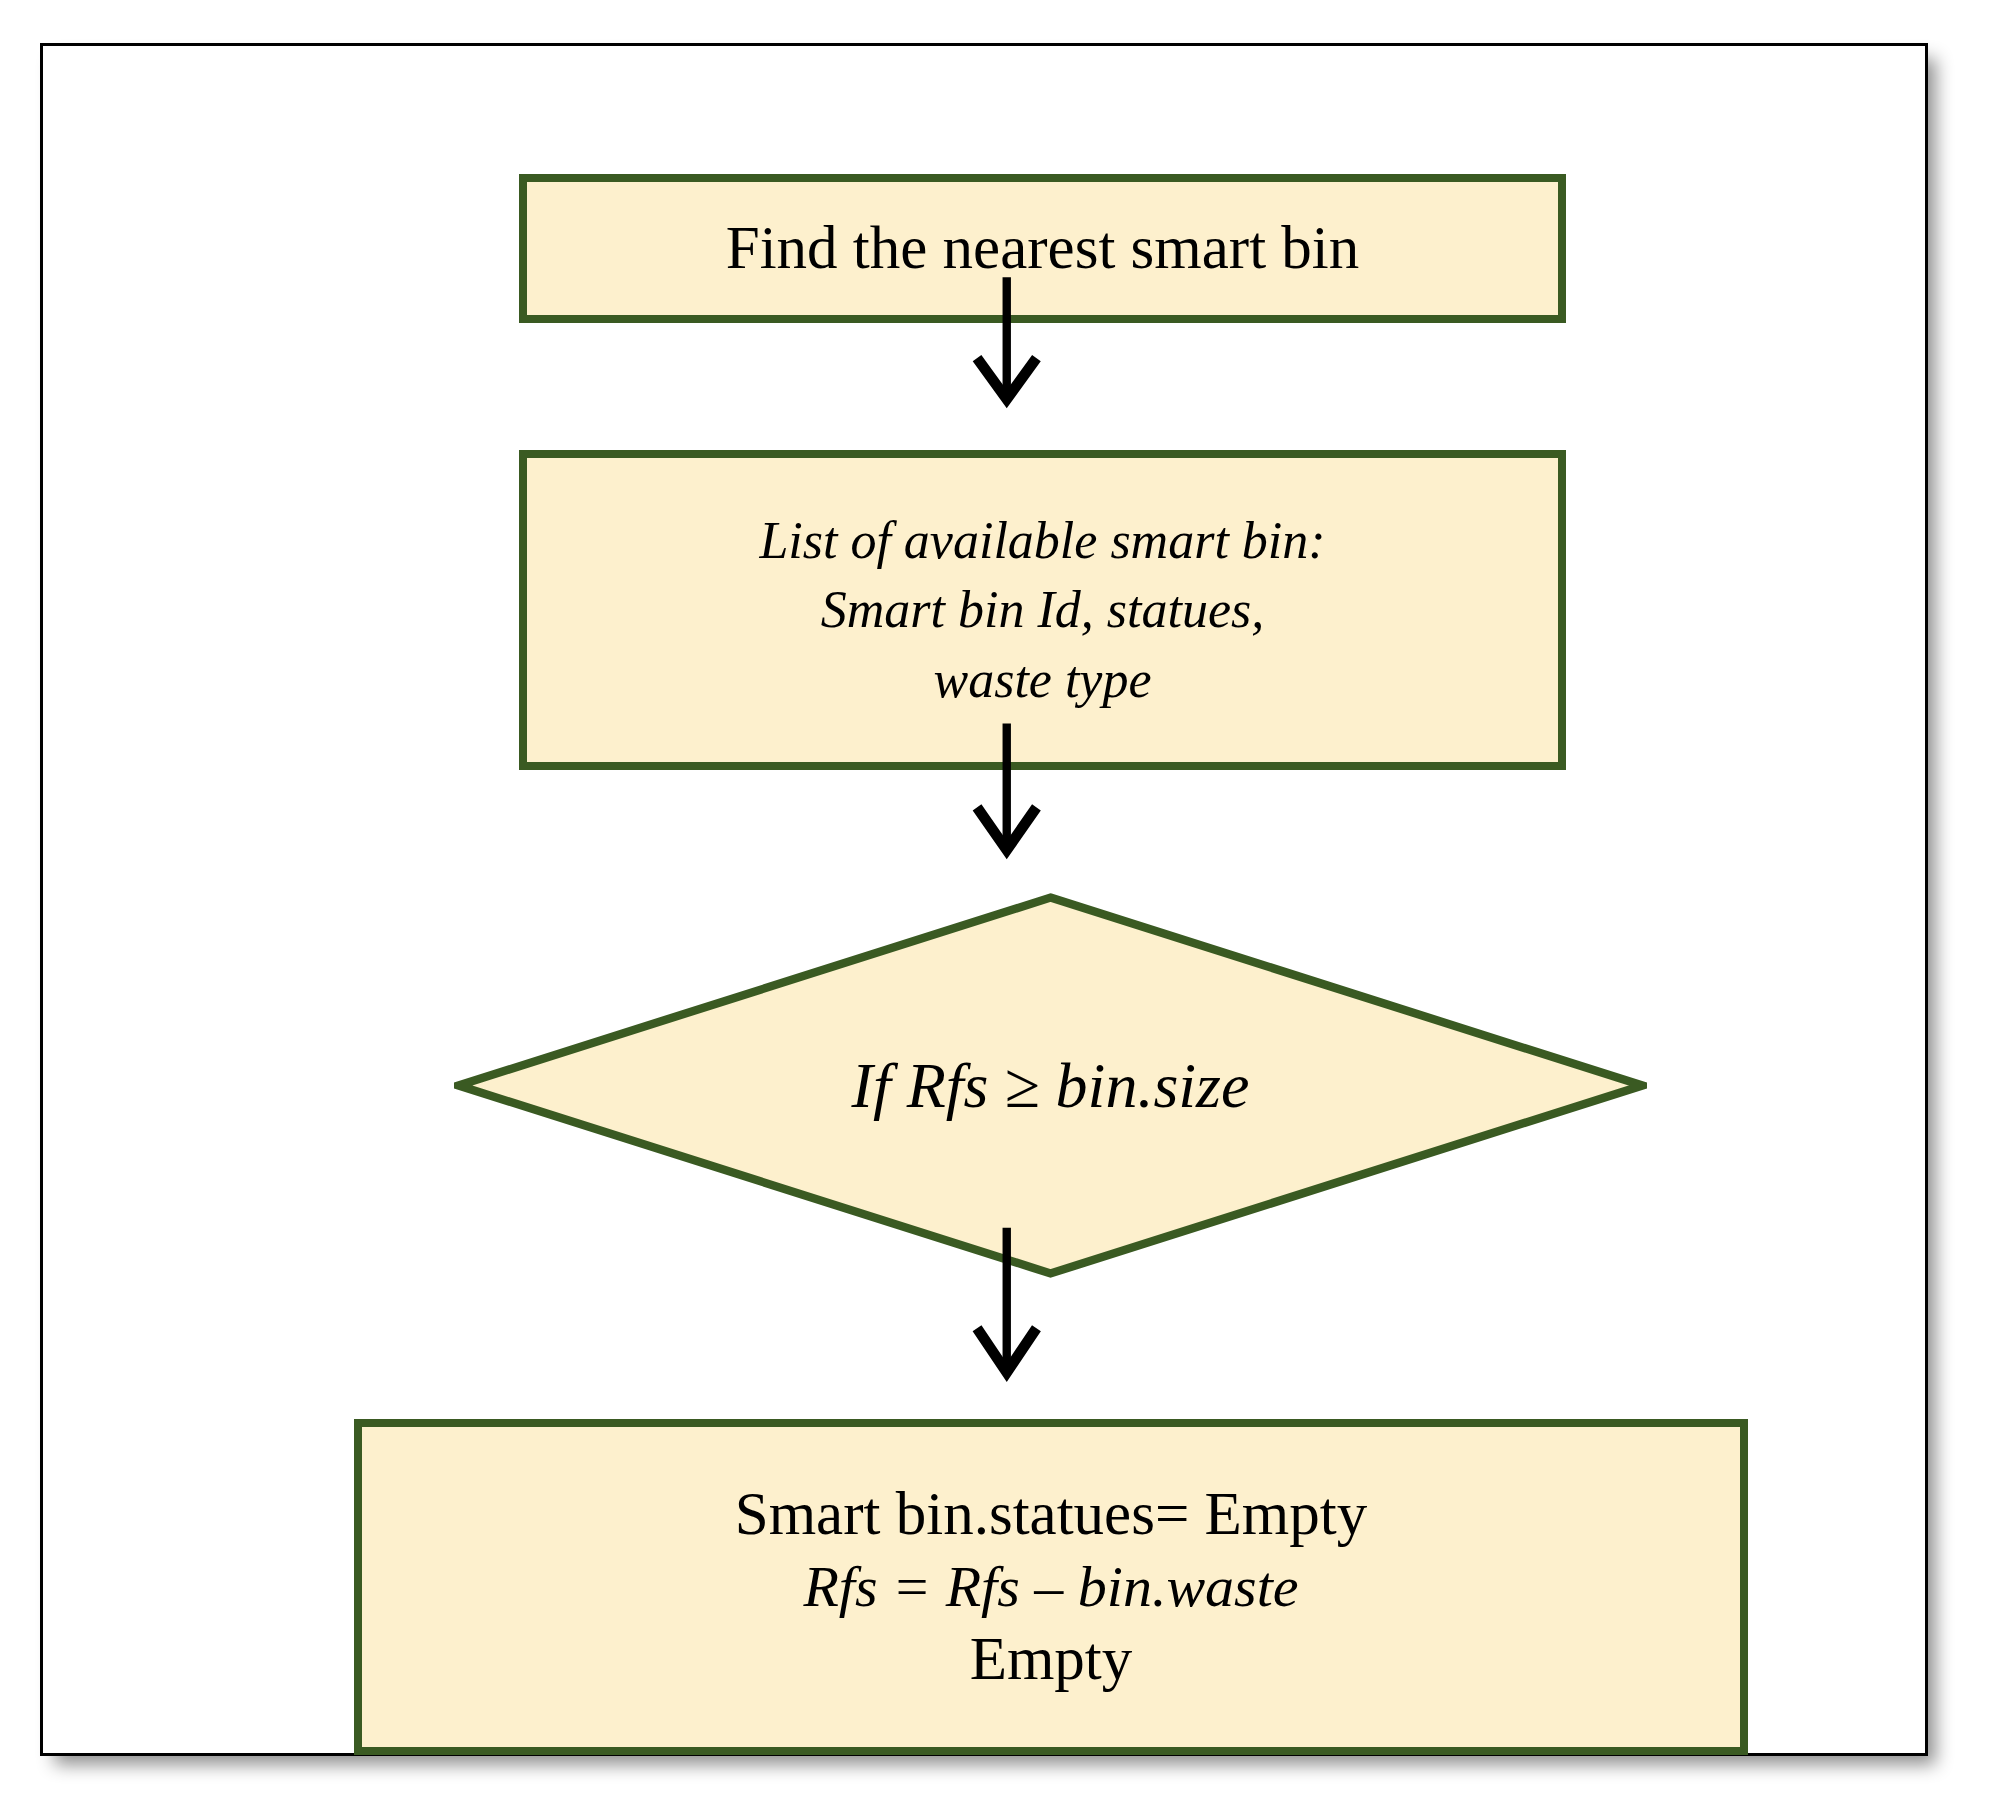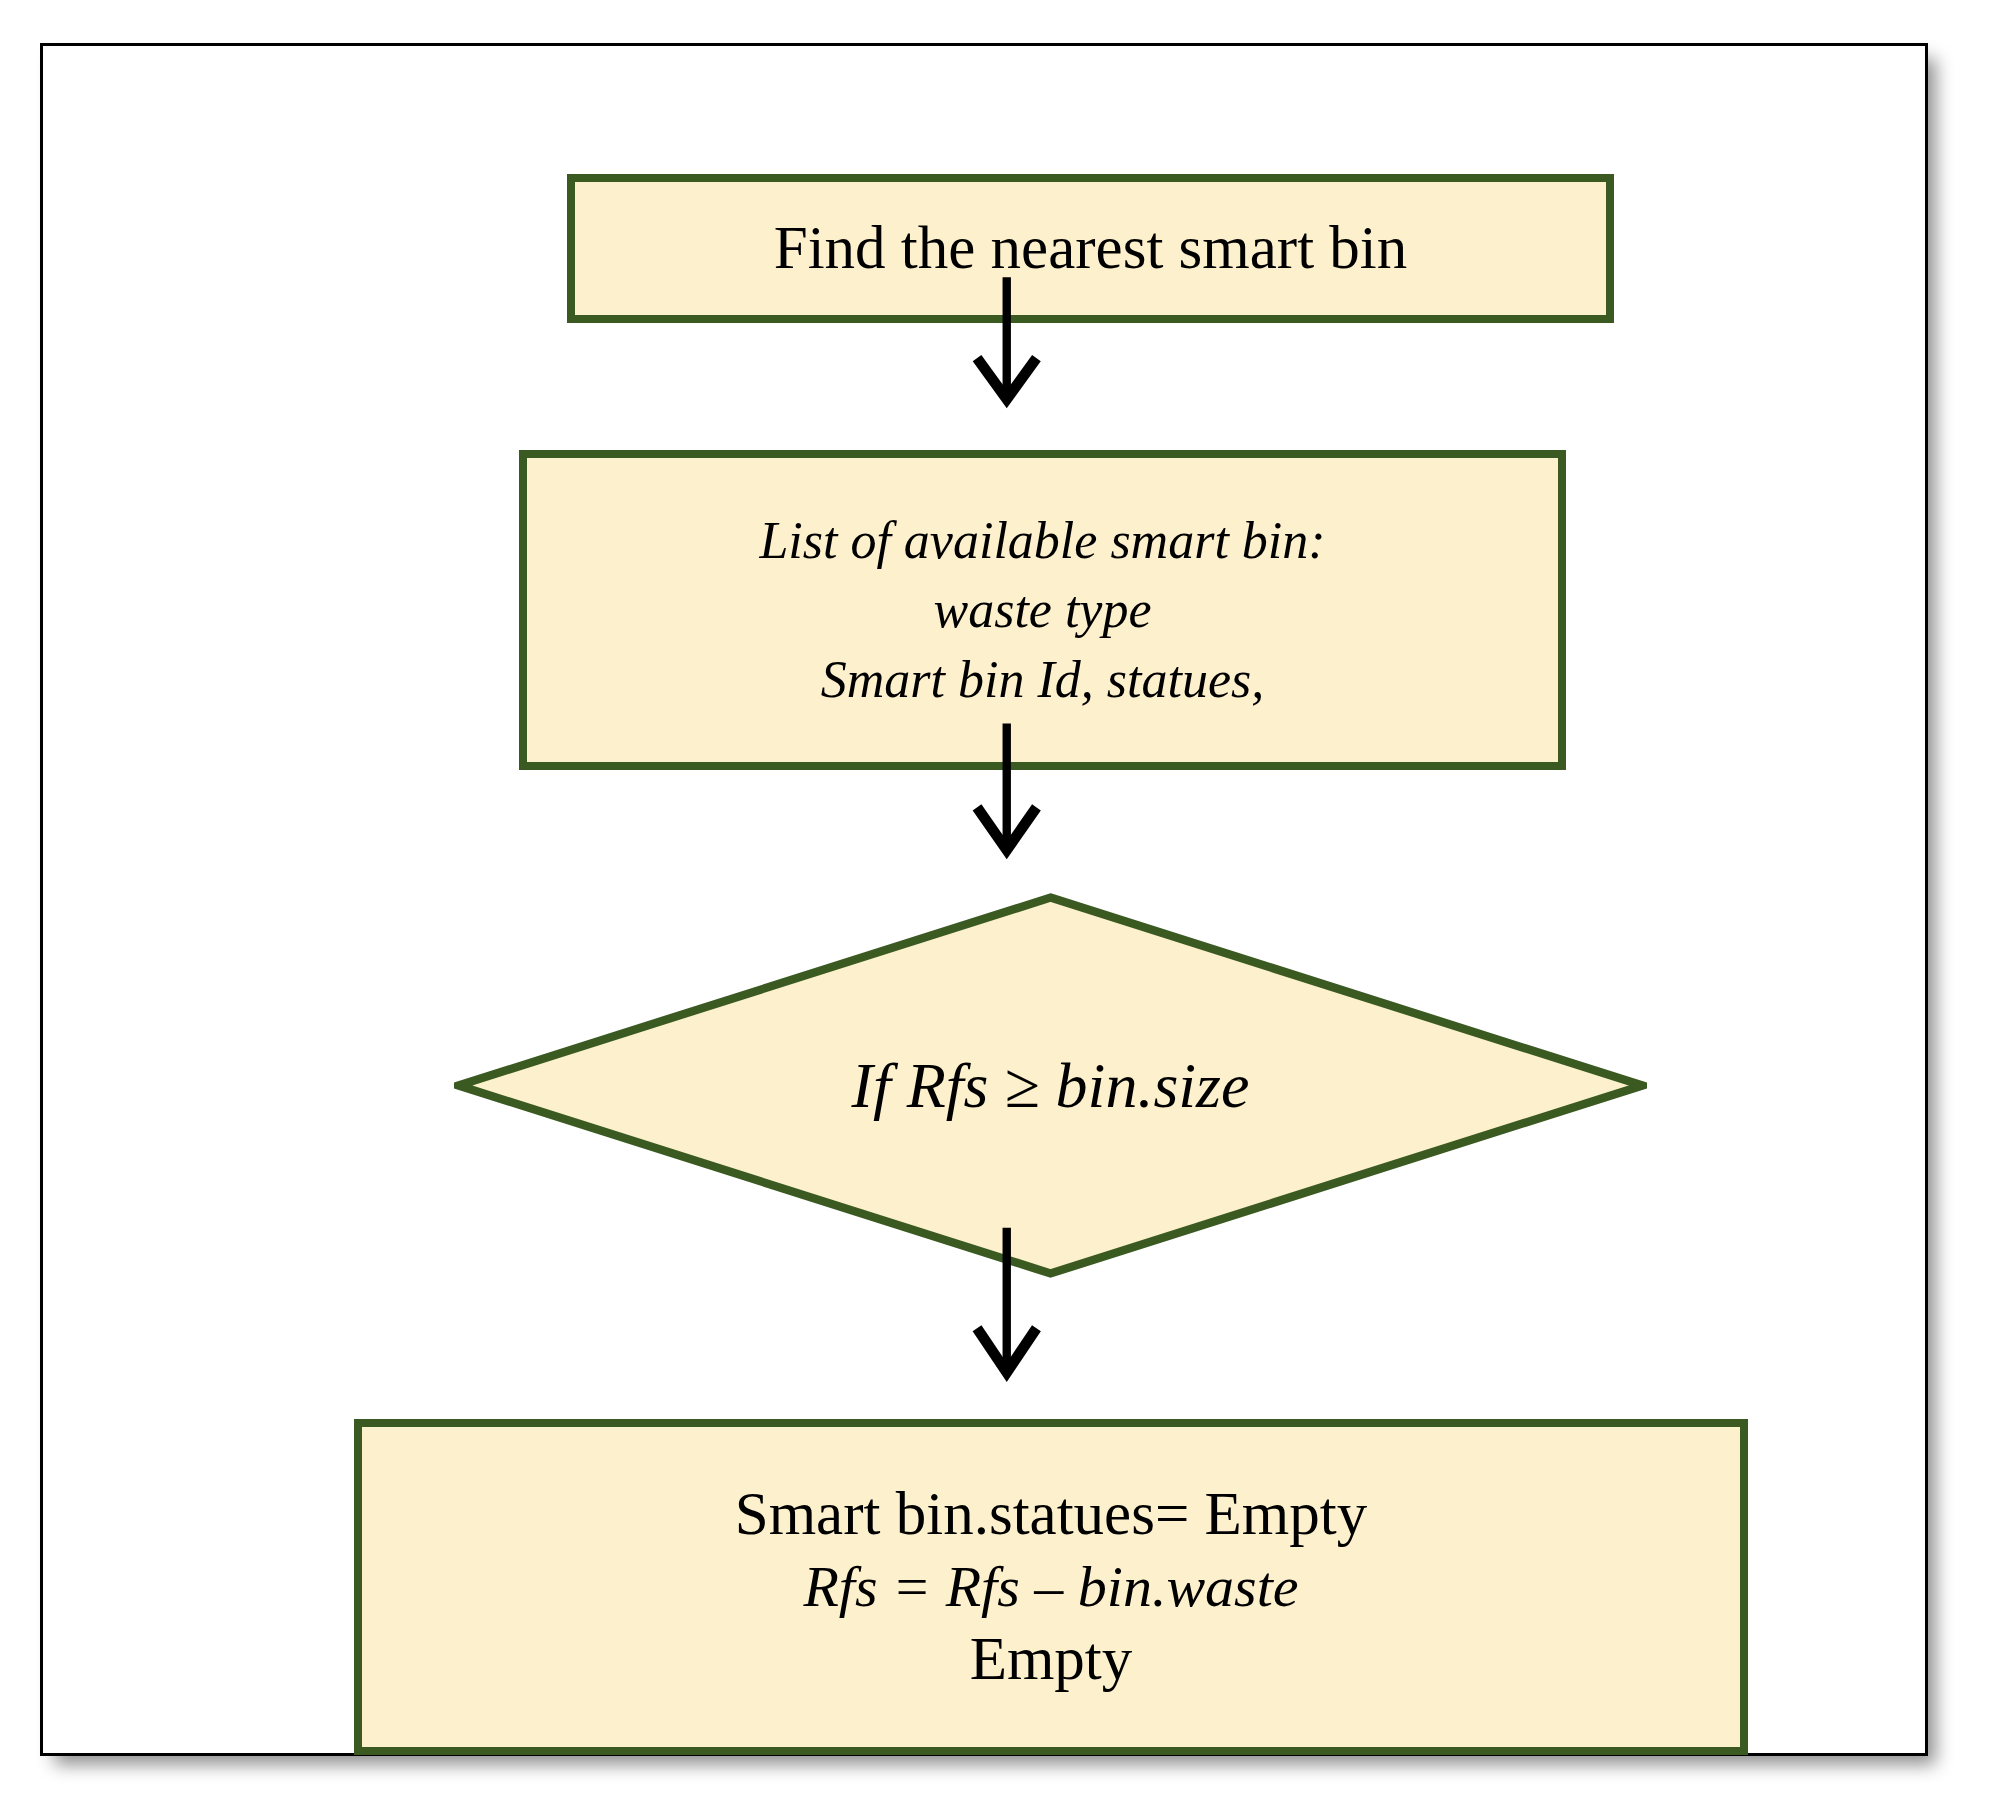--- a/index.html
+++ b/index.html
@@ -53,21 +53,20 @@
     white-space: nowrap;
   }
 
   
   #node-find {
     left: 476px;
     top: 128px;
     width: 1047px;
     height: 149px;
     font-size: 61px;
-    margin-left: 48px;
   }
 
   
   #node-list {
     left: 476px;
     top: 404px;
     width: 1047px;
     height: 320px;
     font-size: 52px;
     font-style: italic;
@@ -132,22 +131,22 @@
 <div id="canvas">
 
   <div id="frame">
 
     <div class="node" id="node-find">
       <span class="line">Find the nearest smart bin</span>
     </div>
 
     <div class="node" id="node-list">
       <span class="line">List of available smart bin:</span>
+      <span class="line">Smart bin Id, statues,</span>
       <span class="line">waste type</span>
-      <span class="line">Smart bin Id, statues,</span>
     </div>
 
     <div id="node-decision">
       <svg viewBox="0 0 1566 506" preserveAspectRatio="none">
         <polygon points="783,6 1560,253 783,500 6,253" fill="#fdf0cd" stroke="#3a5a22" stroke-width="11" stroke-linejoin="miter"></polygon>
       </svg>
       <div id="decision-label">If Rfs ≥ bin.size</div>
     </div>
 
     <div class="node" id="node-update">

